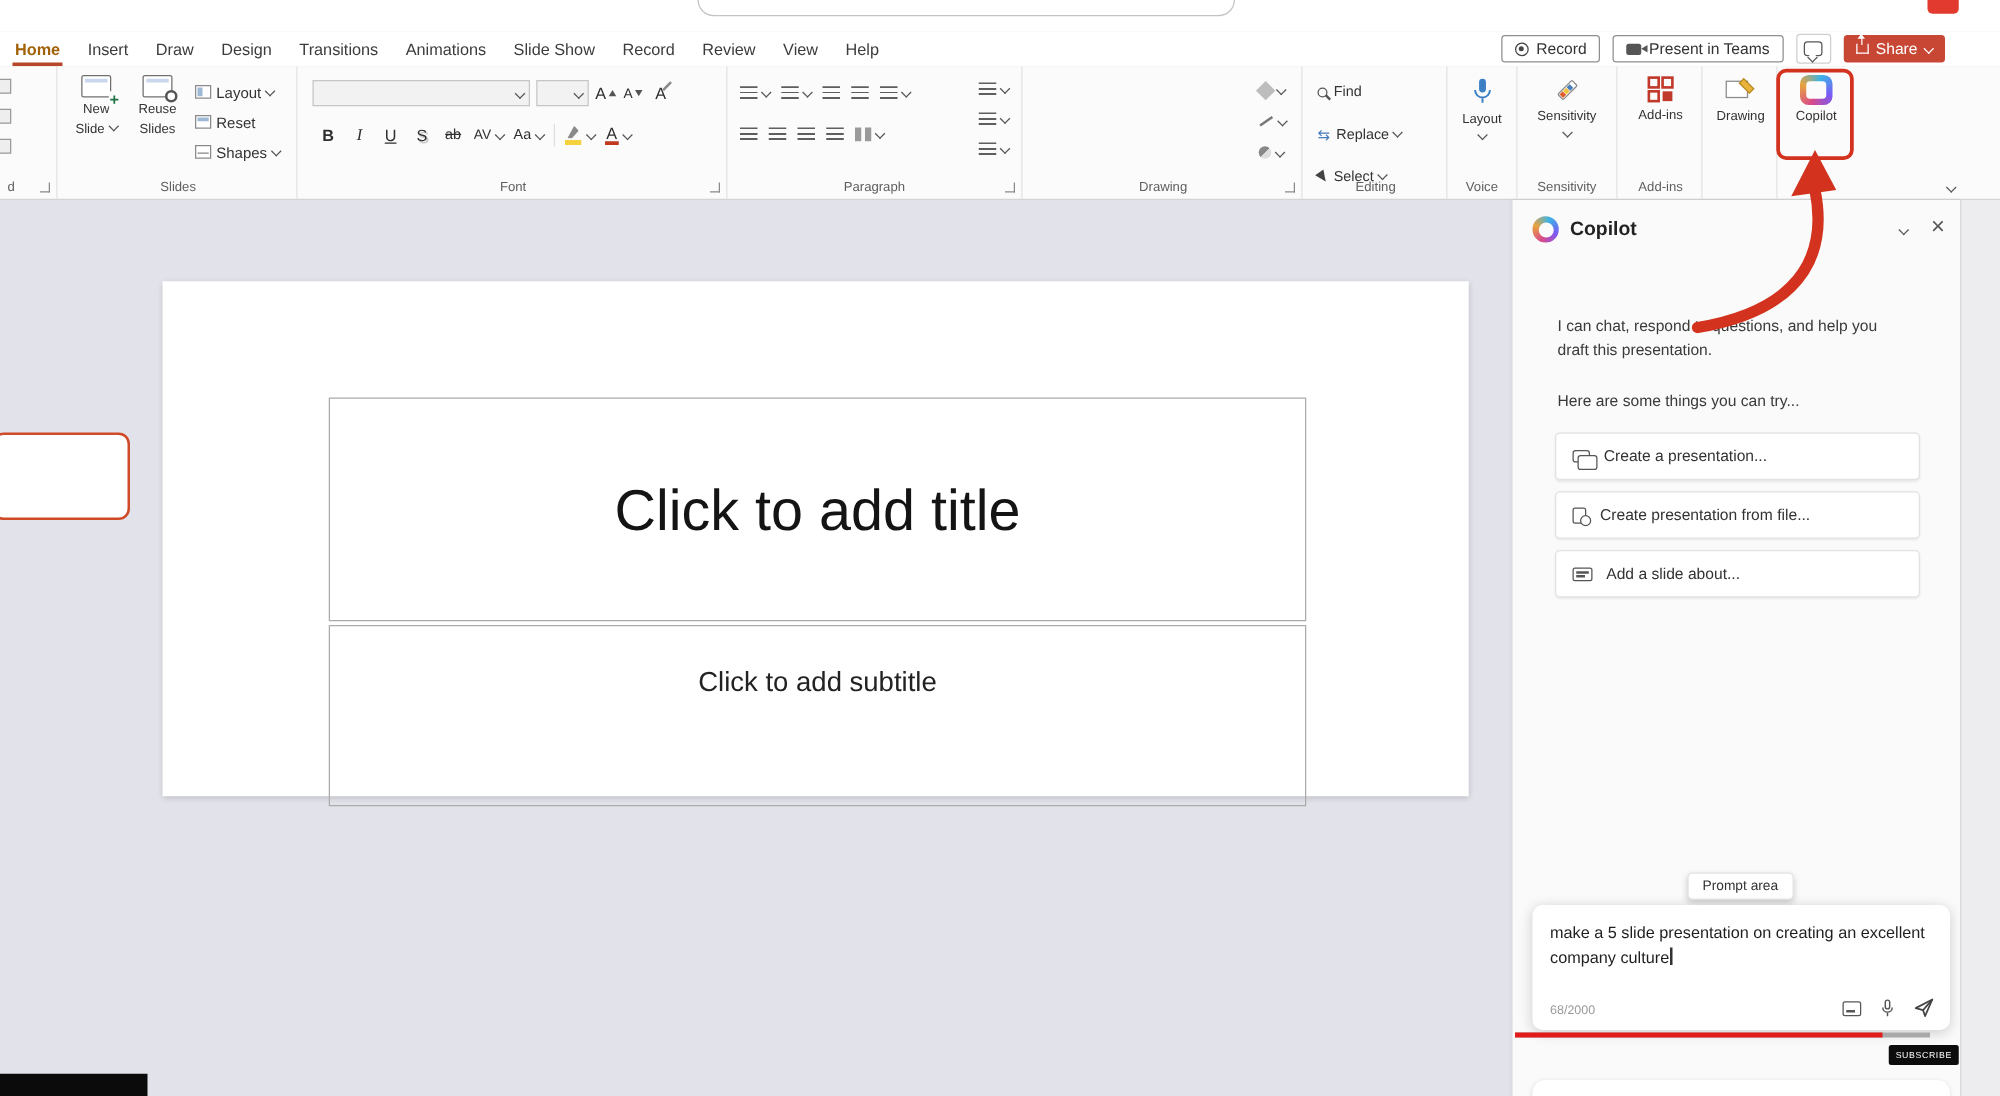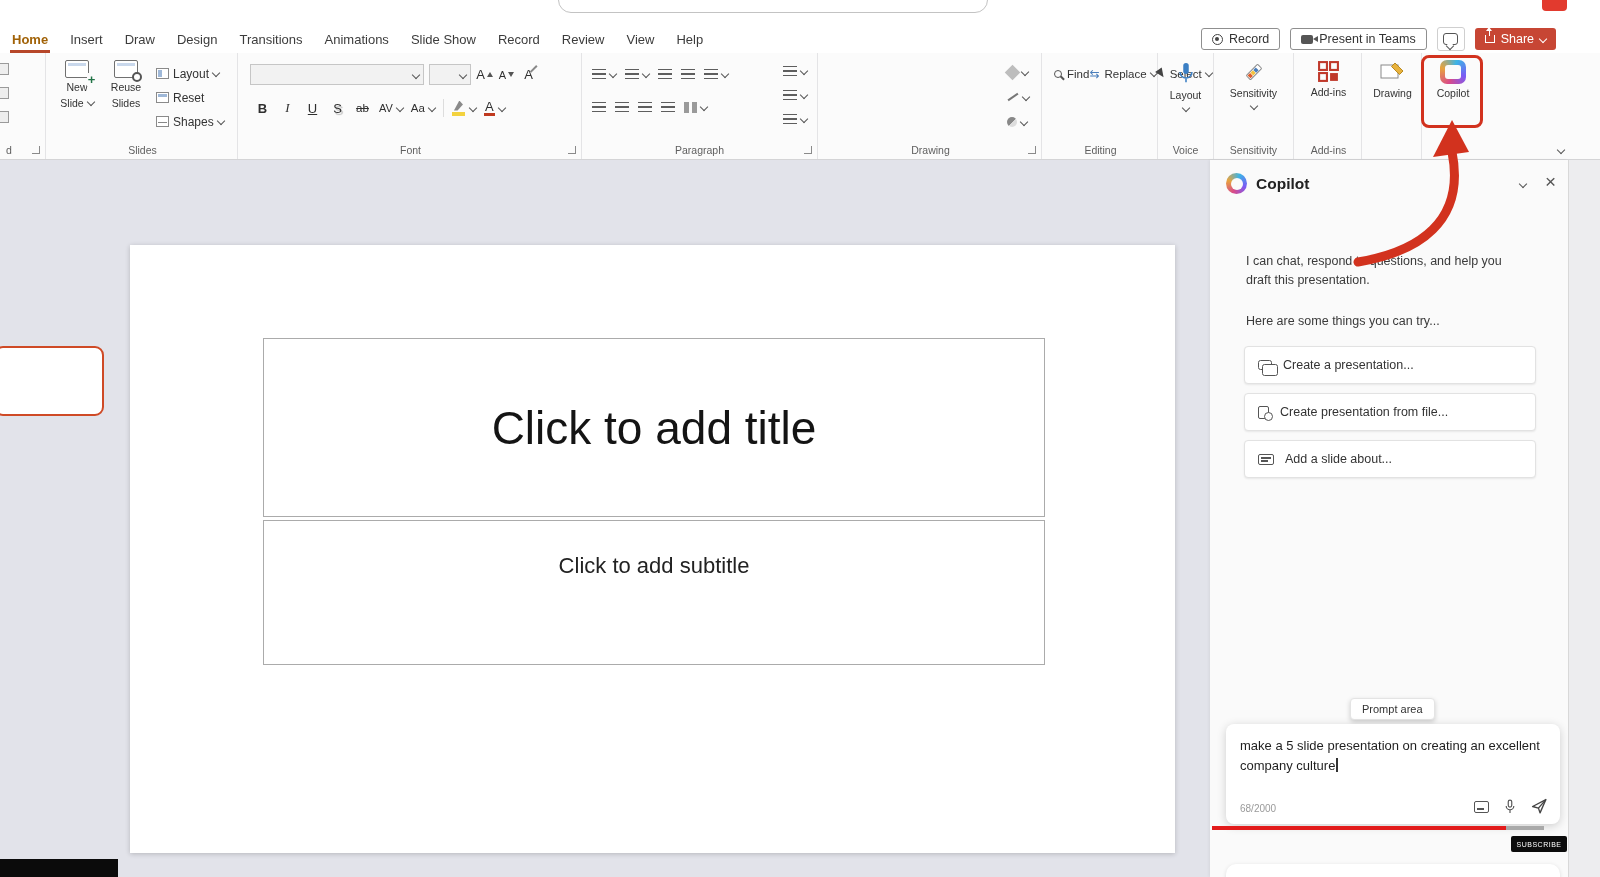--- a/index.html
+++ b/index.html
@@ -75,21 +75,21 @@
   .rep{font-size:12px;color:#4a7ebb;line-height:1;}
   .edrow{display:flex;align-items:center;gap:5px;font-size:11.5px;color:#333;height:23px;white-space:nowrap;}
 
   .cp-logo{width:26px;height:24px;border-radius:7px;background:conic-gradient(from 200deg,#d84a8a,#e8a33d,#3bb4e6,#7a5af5,#d84a8a);position:relative;flex:none;}
   .cp-logo::after{content:"";position:absolute;inset:5px;background:#fbfbfb;border-radius:3px;}
   .qstyle{width:24px;height:18px;border:1.5px solid #9a9a9a;background:linear-gradient(135deg,#d9d9d9 50%,#f2f2f2 50%);opacity:.55;}
   .collapse-cv{position:absolute;right:36px;bottom:6px;}
 
   
   .thumb{position:absolute;left:-6px;top:186px;width:110px;height:70px;background:#fff;border:2.5px solid #cf4a26;border-radius:9px;}
-  .canvas{position:absolute;left:130px;top:225px;width:1045px;height:608px;background:#fff;box-shadow:0 1px 5px rgba(0,0,0,.2);margin-top:20px;}
+  .canvas{position:absolute;left:130px;top:225px;width:1045px;height:412px;background:#fff;box-shadow:0 1px 5px rgba(0,0,0,.2);}
   .ph{position:absolute;border:1px solid #ababab;}
   .ph-title{left:133px;top:93px;width:782px;height:179px;display:flex;align-items:center;justify-content:center;font-size:46px;color:#141414;}
   .ph-sub{left:133px;top:275px;width:782px;height:145px;text-align:center;padding-top:32px;font-size:22px;color:#222;}
   .black-bl{position:absolute;left:0;bottom:0;width:118px;height:18px;background:#0b0b0b;}
 
   
   .pane{position:absolute;left:1210px;top:160px;width:358px;height:717px;background:#fafafa;box-shadow:-1px 0 3px rgba(0,0,0,.06);}
   .pane-h{position:absolute;top:13px;left:16px;display:flex;align-items:center;gap:9px;font-size:15.5px;font-weight:700;color:#222;}
   .pane-logo{width:21px;height:21px;border-radius:50%;background:conic-gradient(from 200deg,#d84a8a,#e8a33d,#3bb4e6,#7a5af5,#d84a8a);position:relative;flex:none;}
   .pane-logo::after{content:"";position:absolute;inset:4.5px;background:#fafafa;border-radius:50%;}
@@ -299,21 +299,21 @@
         </span>
       <span class="picon drop">
           <i style="width:10px;height:10px;border-radius:50%;background:linear-gradient(135deg,#888 50%,#ddd 50%);display:inline-block;"></i>
         </span>
     </div>
     <div class="glabel">Drawing</div>
     <i class="lnch"></i>
   </div>
 
   <div class="group" style="left:1044px;width:114px;">
-    <div style="position:absolute;top:9px;left:10px;display:flex;flex-direction:row;gap:0;">
+    <div style="position:absolute;top:9px;left:10px;display:flex;flex-direction:column;gap:11px;">
       <div class="edrow">
           <i class="mag"></i>
           <span>Find</span>
         </div>
       <div class="edrow">
           <span class="rep">⇆</span>
           <span class="drop">Replace</span>
         </div>
       <div class="edrow">
           <i class="ptr"></i>

